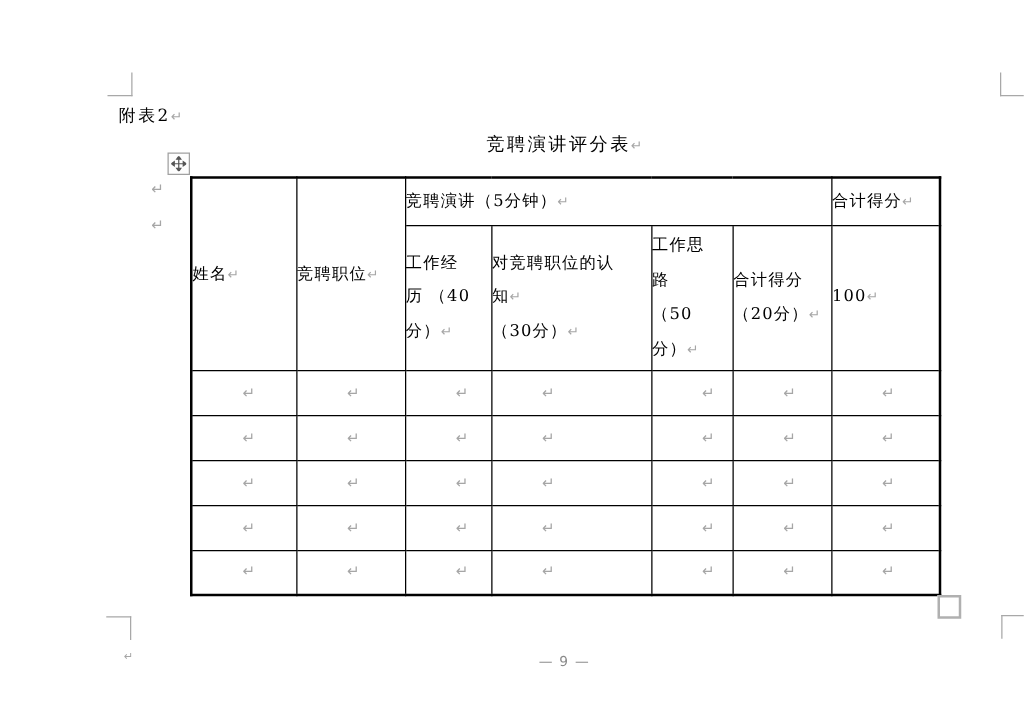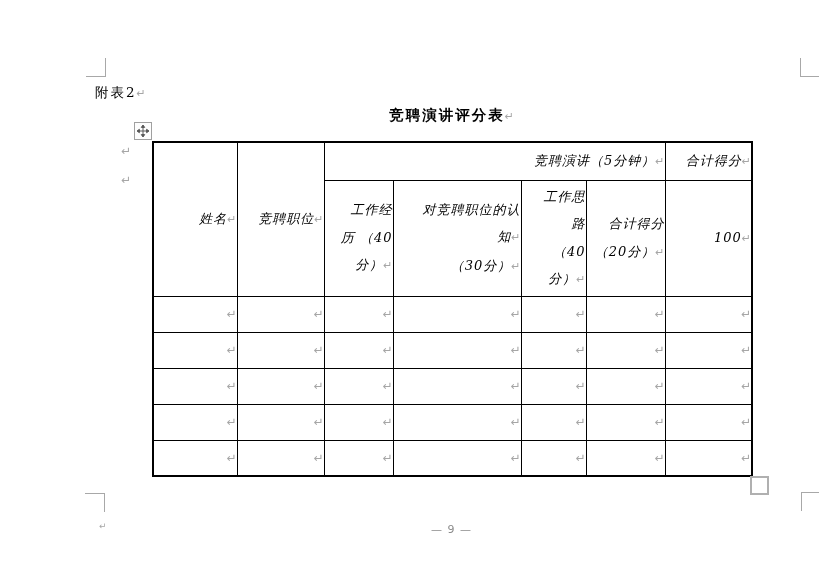--- a/index.html
+++ b/index.html
@@ -9,21 +9,21 @@
   }
   
   .crop{position:absolute;width:19px;height:18px;}
   .crop.tl{left:38px;top:58px;border-right:1px solid #a8a8a8;border-bottom:1px solid #a8a8a8;}
   .crop.tr{left:752px;top:58px;border-left:1px solid #a8a8a8;border-bottom:1px solid #a8a8a8;}
   .crop.bl{left:37px;top:493px;border-right:1px solid #a8a8a8;border-top:1px solid #a8a8a8;}
   .crop.br{left:753px;top:492px;border-left:1px solid #a8a8a8;border-top:1px solid #a8a8a8;}
 
   .attach{position:absolute;left:47px;top:84px;font-size:13.5px;letter-spacing:2px;}
   .title-wrap{position:absolute;left:104px;top:105px;width:599px;text-align:center;}
-  .title-text{font-weight:bold;font-size:14.5px;letter-spacing:2px;}
+  .title-text{font-weight:normal;font-size:14.5px;letter-spacing:2px;}
 
   .pmark{color:#a6a6a6;font-family:"DejaVu Sans","Liberation Sans",sans-serif;
          font-size:11px;font-weight:normal;letter-spacing:0;}
 
   .margin-pmark{position:absolute;color:#a6a6a6;font-size:12px;
                 font-family:"DejaVu Sans","Liberation Sans",sans-serif;}
   .mp1{left:73px;top:144px;}
   .mp2{left:73px;top:173px;}
   .mp-footer{left:51px;top:521px;font-size:9px;}
 
@@ -31,22 +31,22 @@
                border:1px solid #a0a0a0;background:#fdfdfd;display:flex;
                align-items:center;justify-content:center;}
   .resize-handle{position:absolute;left:702px;top:476px;width:15px;height:15px;
                  border:2px solid #b0b0b0;background:#ffffff;}
 
   table.doc-table{
     position:absolute;left:104px;top:141px;width:599px;
     border-collapse:collapse;table-layout:fixed;
     border:2px solid #000;
   }
-  .doc-table td{border:1px solid #000;padding:0;text-align:right;vertical-align:middle;
-                font-size:13px;letter-spacing:1px;line-height:27px;font-style:italic;}
+  .doc-table td{border:1px solid #000;padding:0;text-align:left;vertical-align:middle;
+                font-size:13px;letter-spacing:1px;line-height:27px;}
   .doc-table tr.hrow1{height:38px;}
   .doc-table tr.hrow2{height:116px;}
   .doc-table tr.brow{height:36px;}
   .doc-table td .line{line-height:27.5px;}
   .doc-table td.bcell{text-indent:40px;}
   .doc-table td.bcell .pmark{font-size:12px;}
 
   .page-number{position:absolute;left:104px;top:523px;width:599px;text-align:center;
                color:#8a8a8a;font-size:11px;letter-spacing:1px;
                font-family:"DejaVu Sans","Liberation Sans",sans-serif;}
@@ -105,21 +105,21 @@
             <div class="line">分）<span class="pmark">↵</span></div>
           </td>
           <td>
             <div class="line">对竞聘职位的认</div>
             <div class="line">知<span class="pmark">↵</span></div>
             <div class="line">（30分）<span class="pmark">↵</span></div>
           </td>
           <td>
             <div class="line">工作思</div>
             <div class="line">路</div>
-            <div class="line">（40</div>
+            <div class="line">（50</div>
             <div class="line">分）<span class="pmark">↵</span></div>
           </td>
           <td>
             <div class="line">合计得分</div>
             <div class="line">（20分）<span class="pmark">↵</span></div>
           </td>
           <td>
             <div class="line">100<span class="pmark">↵</span></div>
           </td>
         </tr>

